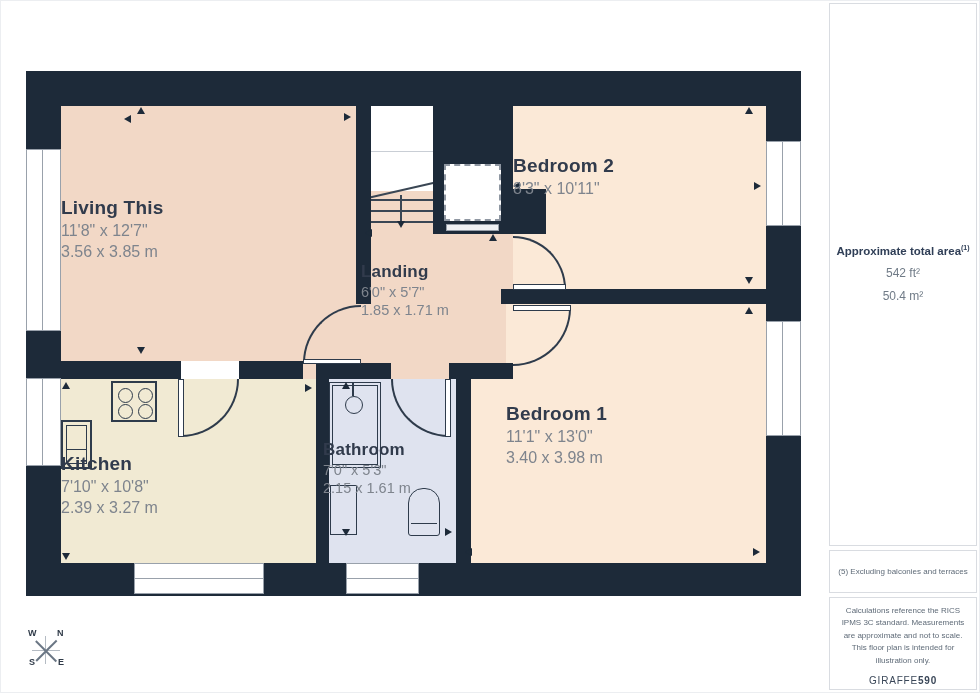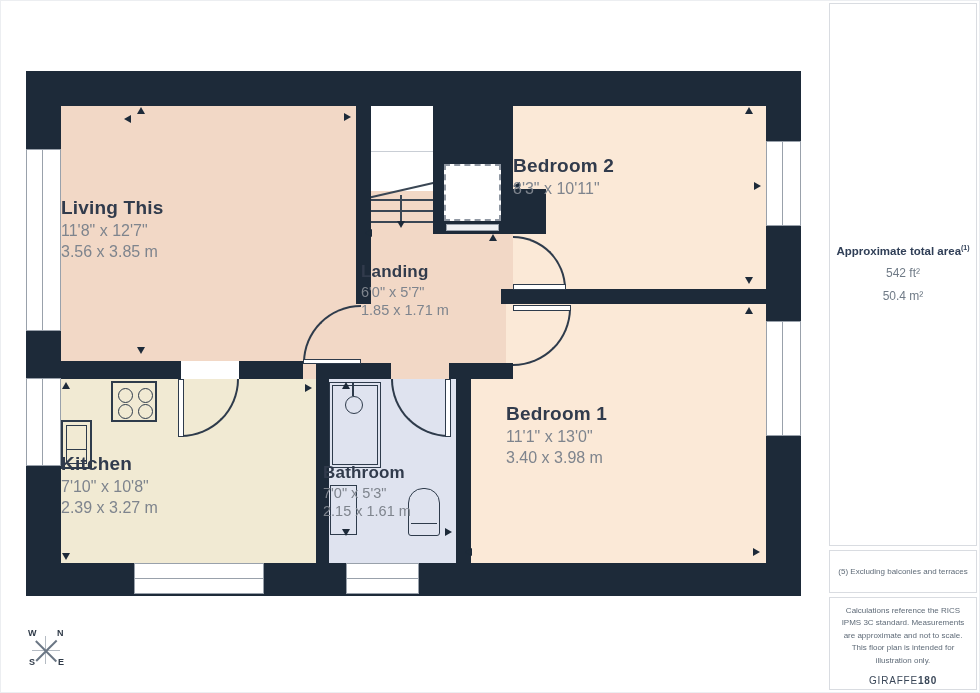--- a/index.html
+++ b/index.html
@@ -183,21 +183,21 @@
   <div class="room-label" style="left:505px;top:402px;width:260px;">
     <div class="rname">Bedroom 1</div>
     <div class="rdim">11'1" x 13'0"</div>
     <div class="rdim">3.40 x 3.98 m</div>
   </div>
   <div class="room-label" style="left:60px;top:452px;width:255px;">
     <div class="rname">Kitchen</div>
     <div class="rdim">7'10" x 10'8"</div>
     <div class="rdim">2.39 x 3.27 m</div>
   </div>
-  <div class="room-label small" style="left:322px;top:462px;width:140px;">
+  <div class="room-label small" style="left:322px;top:439px;width:140px;">
     <div class="rname">Bathroom</div>
     <div class="rdim">7'0" x 5'3"</div>
     <div class="rdim">2.15 x 1.61 m</div>
   </div>
 
   <div class="abs" style="left:15px;top:622px;width:62px;height:56px;">
     <div class="spoke" style="left:16px;top:27px;width:28px;height:1px;background:#b4bbc3;"></div>
     <div class="spoke" style="left:30px;top:13px;width:28px;height:1px;background:#b4bbc3;transform:rotate(90deg);transform-origin:0 0;"></div>
     <div class="spoke" style="left:20px;top:17px;width:29px;height:1.5px;background:#6a7684;transform:rotate(45deg);"></div>
     <div class="spoke" style="left:20px;top:37px;width:29px;height:1.5px;background:#6a7684;transform:rotate(-45deg);"></div>
@@ -215,17 +215,17 @@
       <div class="area-val">542 ft²</div>
       <div class="area-val">50.4 m²</div>
     </div>
   </div>
   <div class="sbox" style="top:549px;height:43px;display:flex;align-items:center;justify-content:center;">
     <div class="note">(5) Excluding balconies and terraces</div>
   </div>
   <div class="sbox" style="top:596px;height:93px;padding:7px 9px;">
     <div class="note" style="line-height:1.55;">Calculations reference the RICS IPMS 3C standard. Measurements are approximate and not to scale. This floor plan is intended for illustration only.</div>
     <div class="brand">
-      <span>GIRAFFE</span><span class="b">180</span>
+      <span>GIRAFFE</span><span class="b">590</span>
     </div>
   </div>
 
 </div>
 
 </body></html>

